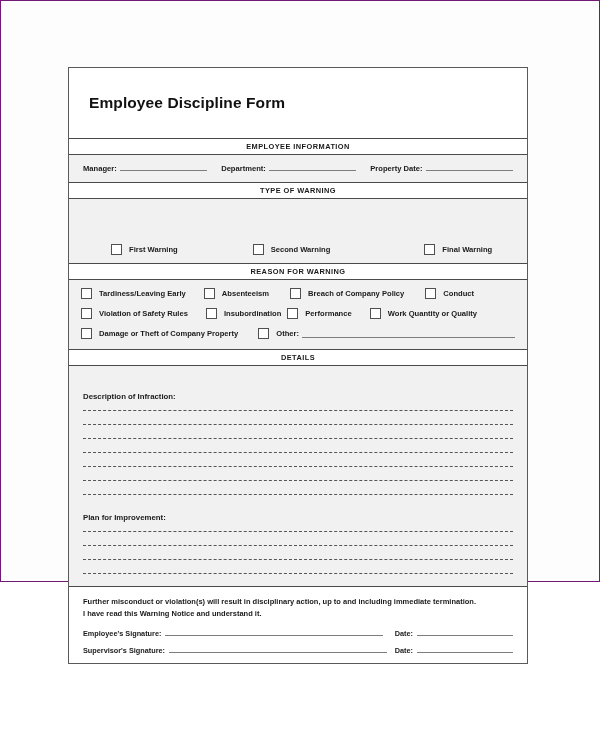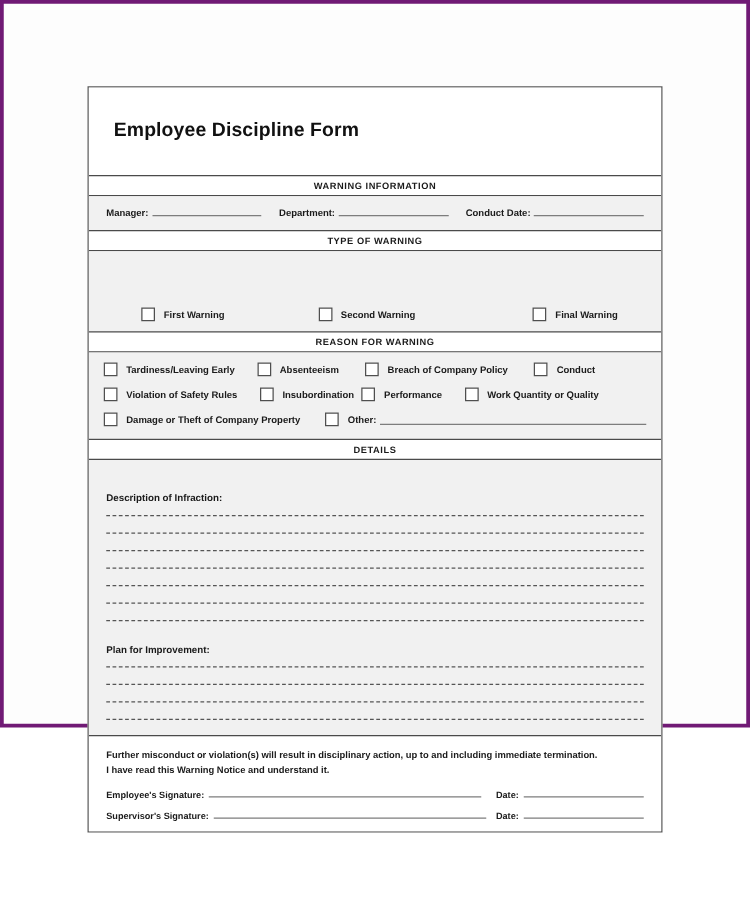--- a/index.html
+++ b/index.html
@@ -13,21 +13,21 @@
     font-family: "Liberation Sans", sans-serif;
     -webkit-font-smoothing: antialiased;
   }
 
   .canvas {
     position: relative;
     width: 600px;
     height: 582px;
     background: #fdfdfd;
     box-sizing: border-box;
-    border: 3px solid #701a75;
+    border: 1px solid #701a75;
   }
 
   
   .sheet {
     position: absolute;
     left: 67px;
     top: 66px;
     width: 460px;
     height: 597px;
     background: #ffffff;
@@ -203,31 +203,31 @@
 </head>
 <body>
 
 <div class="canvas">
   <div class="sheet">
 
     <div class="title-band">
       <div class="form-title">Employee Discipline Form</div>
     </div>
 
-    <div class="section-bar">WARNING INFORMATION</div>
+    <div class="section-bar">EMPLOYEE INFORMATION</div>
 
     <div class="block info-block">
       <div class="info-row">
         <span class="fld-label">Manager:</span>
         <span class="rule"></span>
         <span class="gap"></span>
         <span class="fld-label">Department:</span>
         <span class="rule"></span>
         <span class="gap"></span>
-        <span class="fld-label">Conduct Date:</span>
+        <span class="fld-label">Property Date:</span>
         <span class="rule"></span>
       </div>
     </div>
 
     <div class="section-bar">TYPE OF WARNING</div>
 
     <div class="block warn-block">
       <div class="warn-opt" style="margin-left:42px;">
         <span class="cb"></span>
         <span>First Warning</span>

